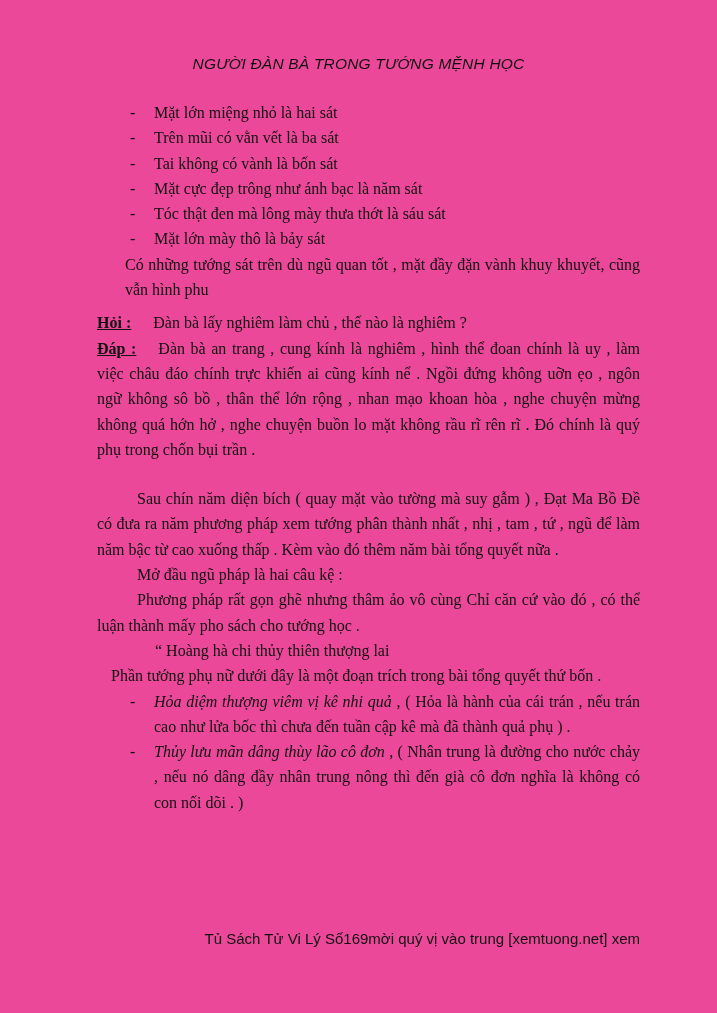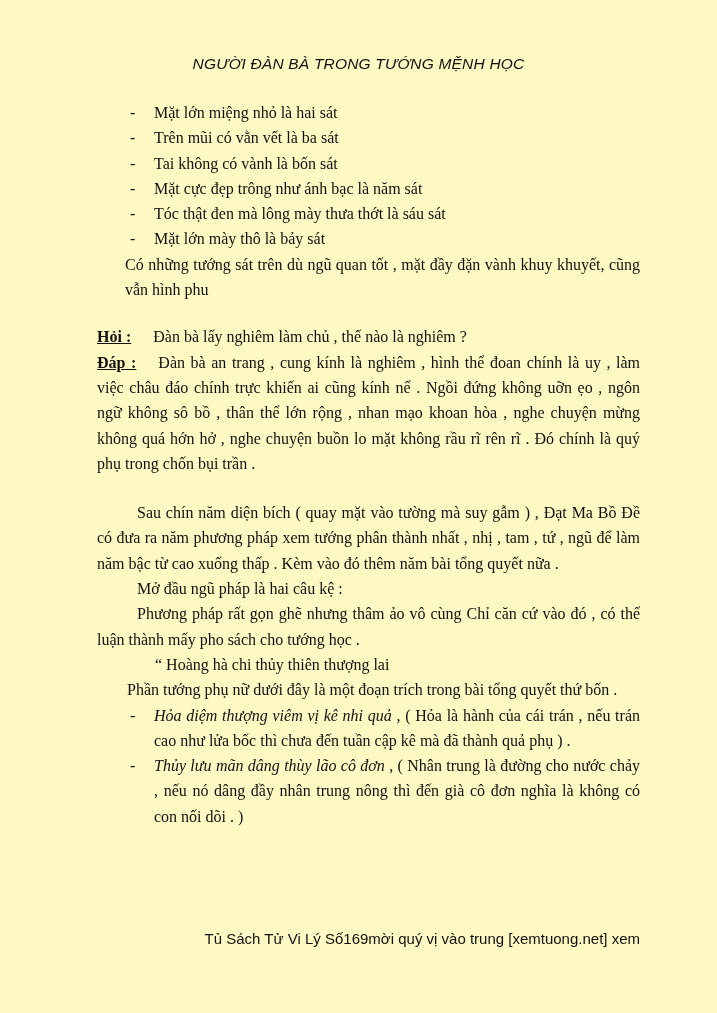--- a/index.html
+++ b/index.html
@@ -1,21 +1,21 @@
 <!DOCTYPE html>
 <html><head>
 <meta charset="utf-8">
 <style>
   * { margin: 0; padding: 0; box-sizing: border-box; }
   html, body { background: #888; }
   .page {
     position: relative;
     width: 717px;
     height: 1013px;
-    background: #fef9c3;
+    background: #ec4899;
     color: #111111;
     font-family: "Liberation Serif", serif;
     font-size: 16px;
     line-height: 25.3px;
     margin: 0 auto;
     overflow: hidden;
   }
   .content {
     position: absolute;
     left: 97px;
@@ -32,38 +32,38 @@
     letter-spacing: 0.2px;
     margin-left: -97px;
     margin-right: -77px;
     font-weight: 400;
   }
   .sat-list { margin-top: 26px; padding-left: 33px; list-style: none; }
   .sat-list li { display: flex; }
   .dash { width: 24px; flex: 0 0 24px; }
   .li-text { flex: 1; }
   .note-para { margin-left: 28px; text-align: justify; }
-  .qa { margin-top: 22px; }
+  .qa { margin-top: 8px; }
   .qa-para { text-align: justify; }
   .qa-label {
     font-weight: bold;
     text-decoration: underline;
     margin-right: 22px;
   }
   .section-heading {
     margin-top: 23px;
     font-weight: bold;
     font-size: 17px;
     line-height: 24px;
     letter-spacing: 0.3px;
   }
   .body-para { text-align: justify; text-indent: 40px; }
   .body-para.first { margin-top: 24px; }
   .verse { margin-left: 58px; }
-  .intro-para { margin-left: 30px; text-align: justify; }
+  .intro-para { margin-left: 14px; text-align: justify; }
   .bullet-list { padding-left: 33px; list-style: none; }
   .bullet-list li { display: flex; }
   .bullet-list .li-text { text-align: justify; }
   .italic { font-style: italic; }
   .footer {
     position: absolute;
     left: 97px;
     right: 77px;
     top: 929px;
     display: flex;

